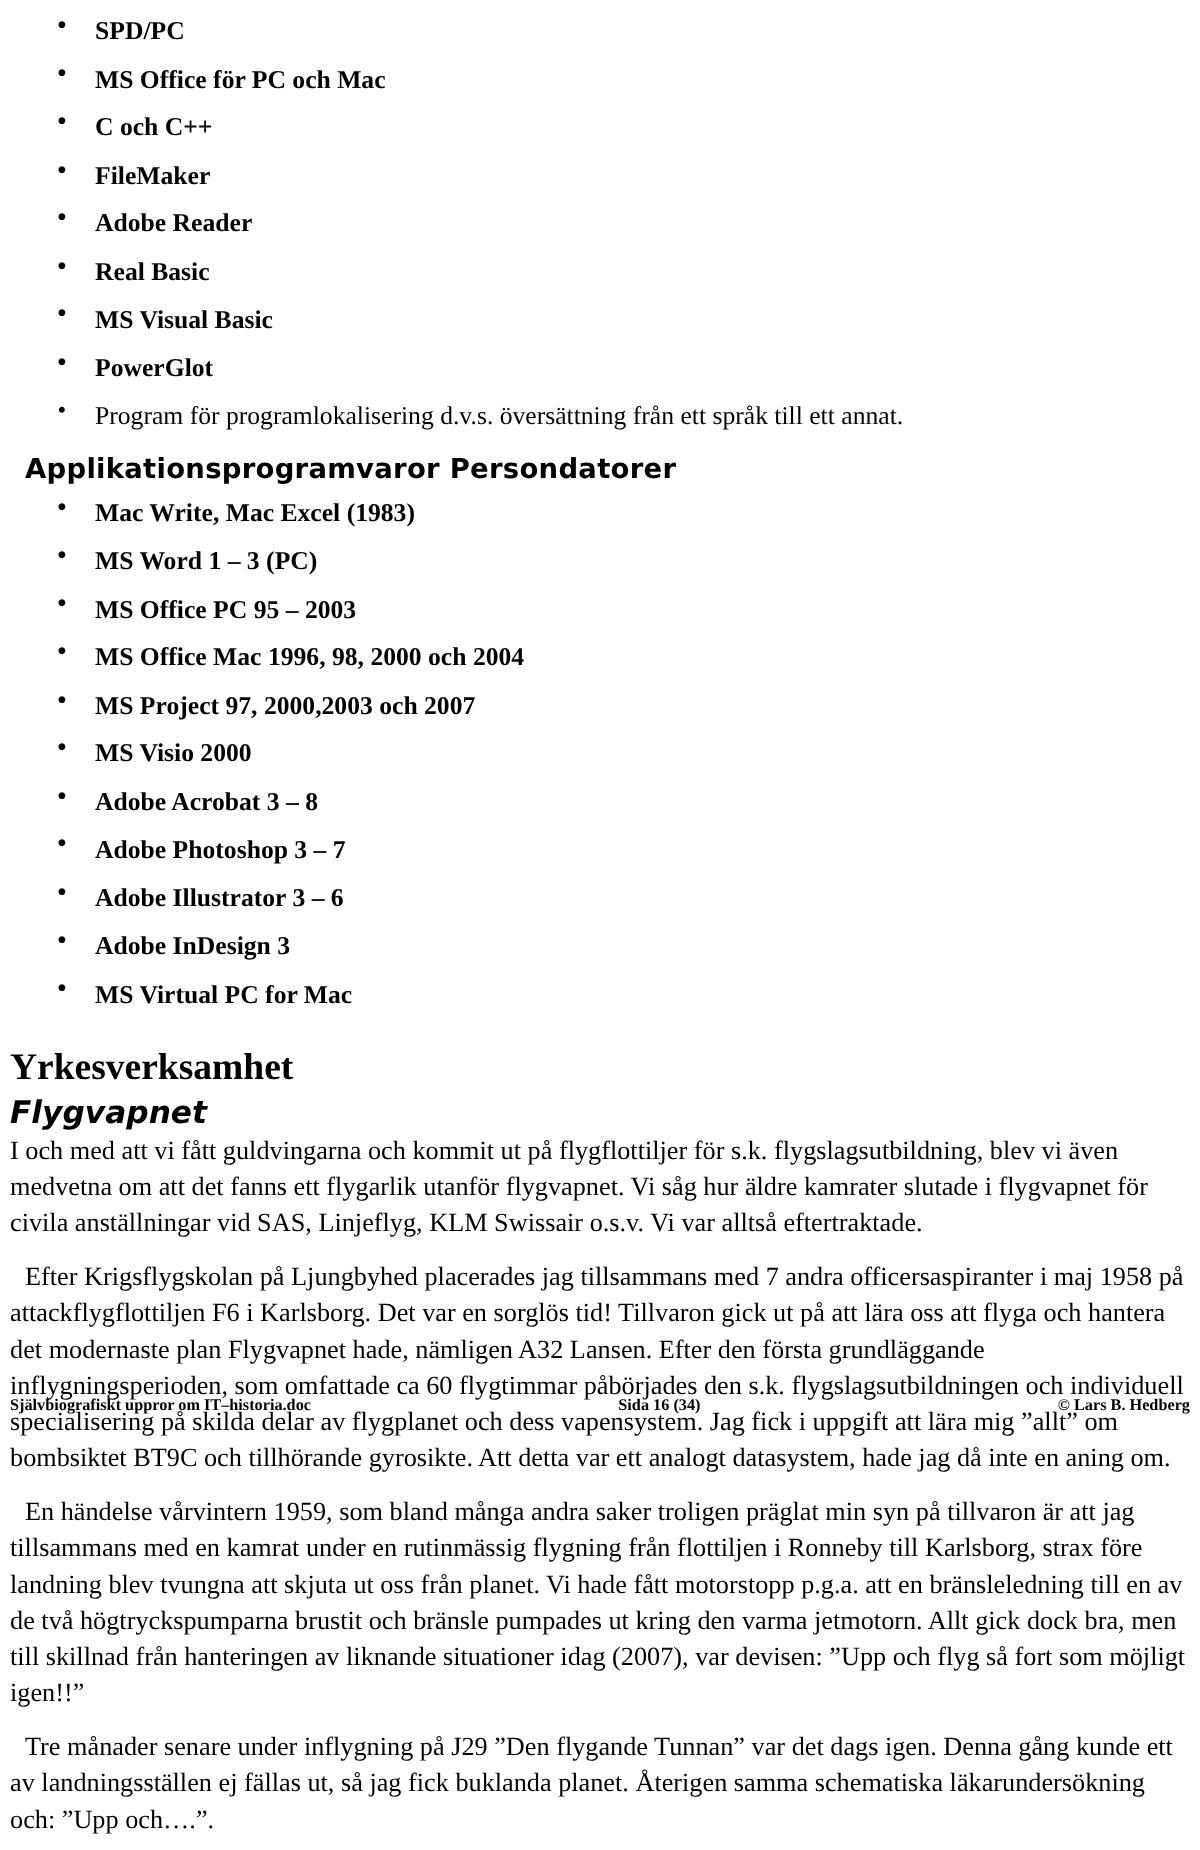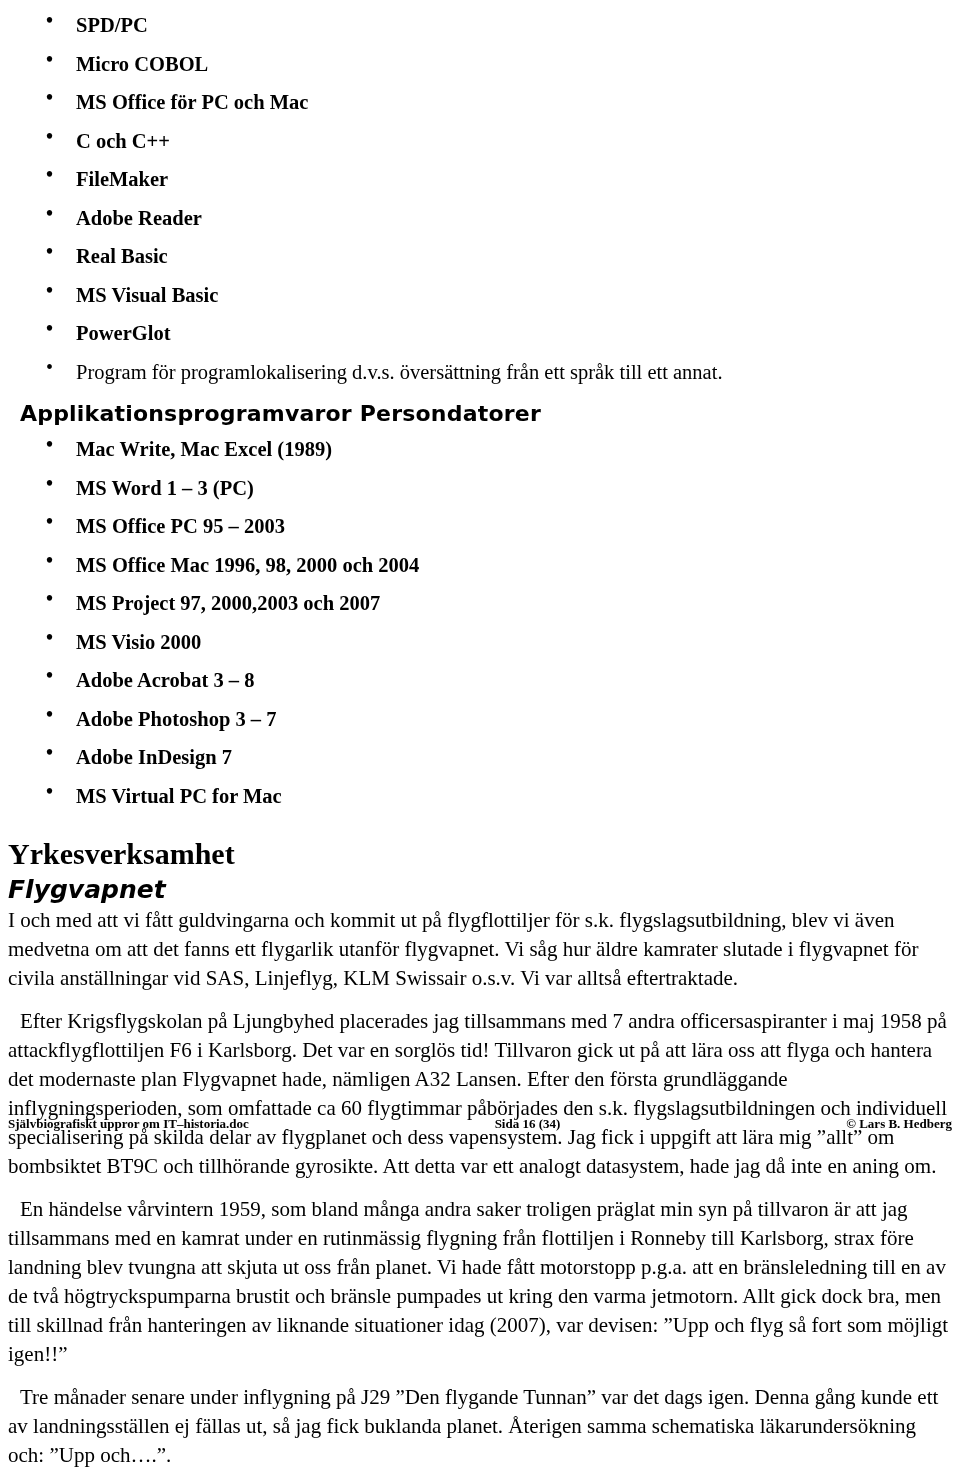--- a/index.html
+++ b/index.html
@@ -114,43 +114,43 @@
   .footer .right { flex: 0 0 auto; }
 </style>
 </head>
 <body>
 
 <div class="page">
   <div class="content">
 
     <ul class="blist">
       <li>SPD/PC</li>
-      <li>Micro COBOL</li>
       <li>MS Office för PC och Mac</li>
       <li>C och C++</li>
       <li>FileMaker</li>
       <li>Adobe Reader</li>
       <li>Real Basic</li>
       <li>MS Visual Basic</li>
       <li>PowerGlot</li>
       <li class="plain">Program för programlokalisering d.v.s. översättning från ett språk till ett annat.</li>
     </ul>
 
     <h2 class="section">Applikationsprogramvaror Persondatorer</h2>
 
     <ul class="blist">
-      <li>Mac Write, Mac Excel (1989)</li>
+      <li>Mac Write, Mac Excel (1983)</li>
       <li>MS Word 1 – 3 (PC)</li>
       <li>MS Office PC 95 – 2003</li>
       <li>MS Office Mac 1996, 98, 2000 och  2004</li>
       <li>MS Project 97, 2000,2003 och 2007</li>
       <li>MS Visio 2000</li>
       <li>Adobe Acrobat 3 – 8</li>
       <li>Adobe Photoshop 3 – 7</li>
-      <li>Adobe InDesign 7</li>
+      <li>Adobe Illustrator 3 – 6</li>
+      <li>Adobe InDesign 3</li>
       <li>MS Virtual PC for Mac</li>
     </ul>
 
     <h1 class="bigheading">Yrkesverksamhet</h1>
     <h3 class="subheading">Flygvapnet</h3>
 
     <p class="body">I och med att vi fått guldvingarna och kommit ut på flygflottiljer för s.k. flygslagsutbildning, blev vi även medvetna om att det fanns ett flygarlik utanför flygvapnet. Vi såg hur äldre kamrater slutade i flygvapnet för civila anställningar vid SAS, Linjeflyg, KLM Swissair o.s.v. Vi var alltså eftertraktade.</p>
     <p class="body indent">Efter Krigsflygskolan på Ljungbyhed placerades jag tillsammans med 7 andra officersaspiranter i maj 1958 på attackflygflottiljen F6 i Karlsborg. Det var en sorglös tid! Tillvaron gick ut på att lära oss att flyga och hantera det modernaste plan Flygvapnet hade, nämligen A32 Lansen. Efter den första grundläggande inflygningsperioden, som omfattade ca 60 flygtimmar påbörjades den s.k. flygslagsutbildningen och individuell specialisering på skilda delar av flygplanet och dess vapensystem. Jag fick i uppgift att lära mig ”allt” om bombsiktet BT9C och tillhörande gyrosikte. Att detta var ett analogt datasystem, hade jag då inte en aning om.</p>
     <p class="body indent">En händelse vårvintern 1959, som bland många andra saker troligen präglat min syn på tillvaron är att jag tillsammans med en kamrat under en rutinmässig flygning från flottiljen i Ronneby till Karlsborg, strax före landning blev tvungna att skjuta ut oss från planet. Vi hade fått motorstopp p.g.a. att en bränsleledning till en av de två högtryckspumparna brustit och bränsle pumpades ut kring den varma jetmotorn. Allt gick dock bra, men till skillnad från hanteringen av liknande situationer idag (2007), var devisen: ”Upp och flyg så fort som möjligt igen!!”</p>
     <p class="body indent">Tre månader senare under inflygning på J29 ”Den flygande Tunnan” var det dags igen. Denna gång kunde ett av landningsställen ej fällas ut, så jag fick buklanda planet. Återigen samma schematiska läkarundersökning  och: ”Upp och….”.</p>

